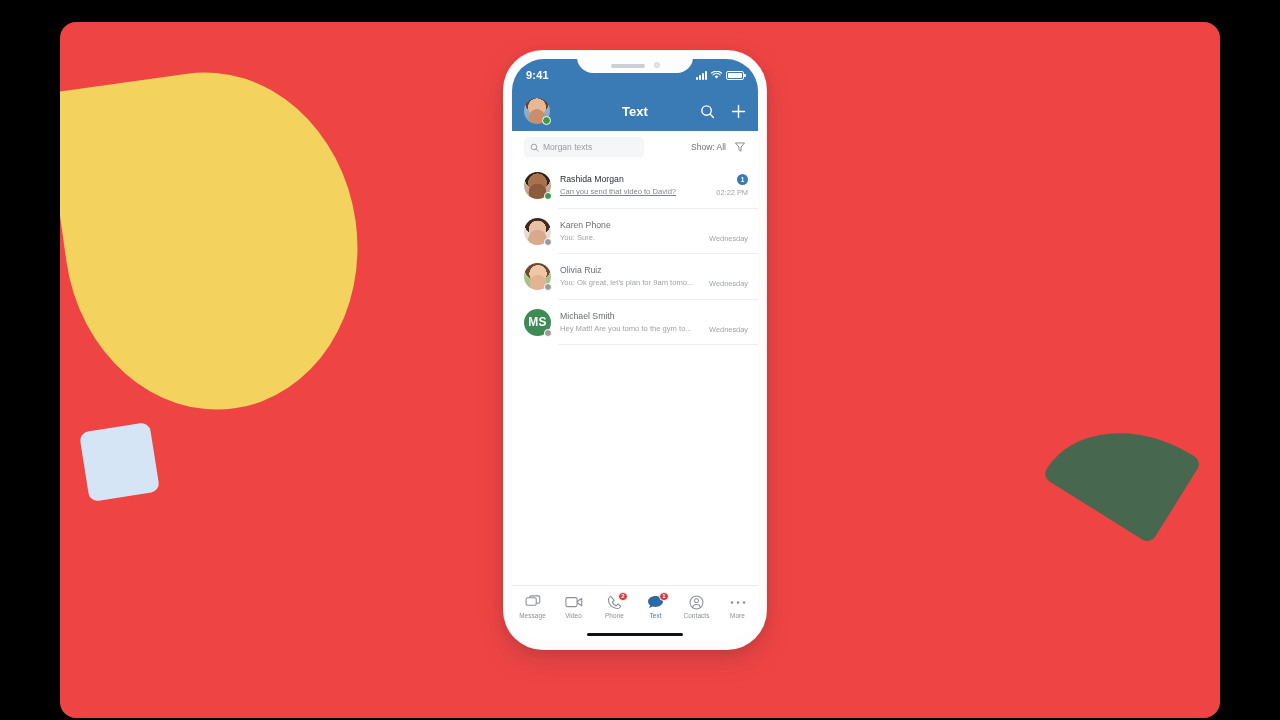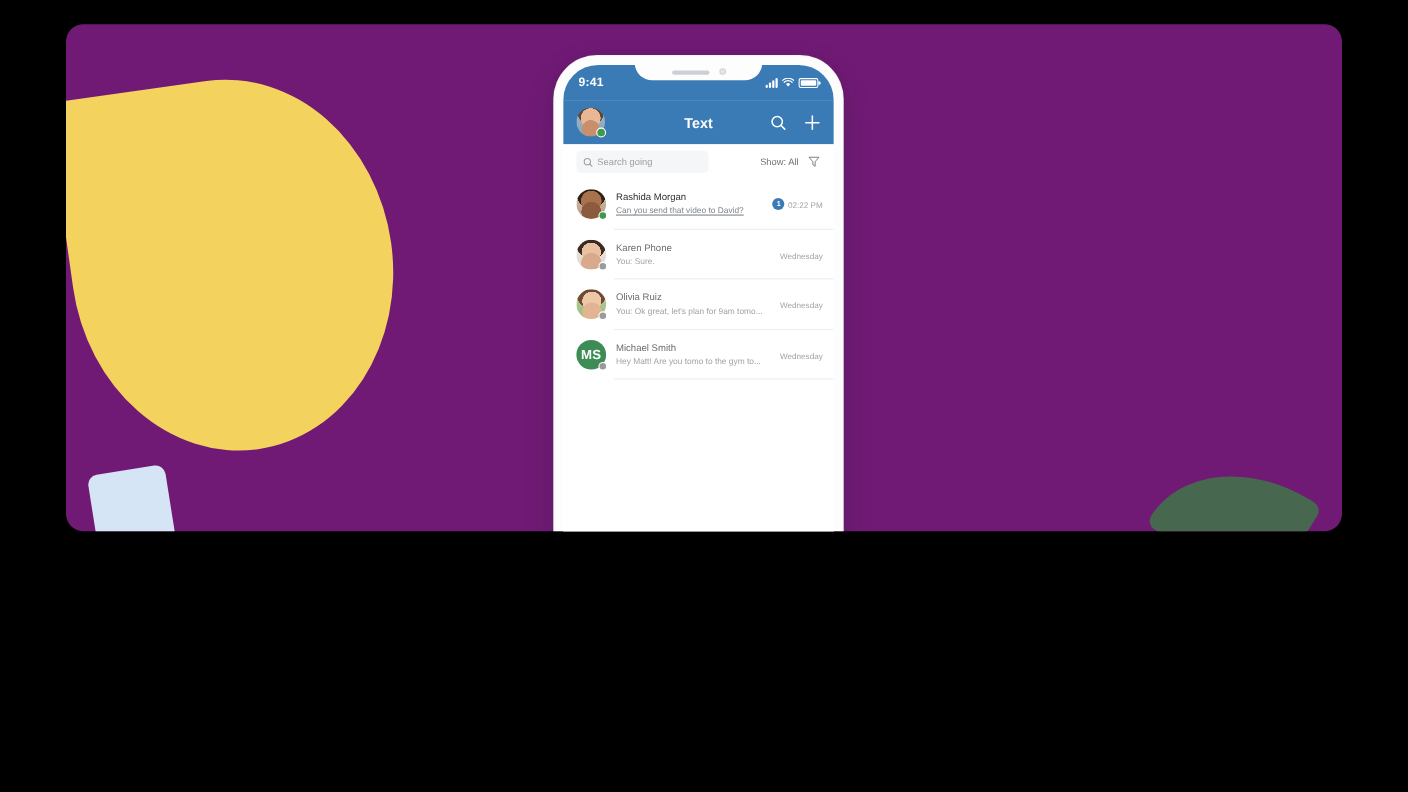--- a/index.html
+++ b/index.html
@@ -9,22 +9,22 @@
     background: #000; overflow: hidden;
     font-family: "Liberation Sans", sans-serif;
   }
 
   
   #stage { position: relative; width: 1280px; height: 720px; background:#000; }
 
   #card {
     position: absolute;
     left: 60px; top: 22px;
-    width: 1160px; height: 461px;
-    background: #701a75;
+    width: 1160px; height: 696px;
+    background: #ef4444;
     border-radius: 16px;
     overflow: hidden;
   }
 
   
   .shape { position: absolute; }
 
   #shape-yellow {
     left: 5px; top: 50px;
     width: 292px; height: 338px;
@@ -214,21 +214,21 @@
     font-size: 8.7px; color: #6a6e72; line-height: 1.35;
     white-space: nowrap; overflow: hidden; text-overflow: ellipsis;
   }
   .row.unread .row-name { color: #2b2f33; font-weight: normal; }
   .row-preview {
     font-size: 7.6px; color: #9fa3a7; line-height: 1.45;
     white-space: nowrap; overflow: hidden; text-overflow: ellipsis;
   }
   .row.unread .row-preview { color: #80858a; text-decoration: underline; }
   .row-meta {
-    flex: 0 0 auto; display: flex; flex-direction: row;
+    flex: 0 0 auto; display: flex; flex-direction: column;
     align-items: flex-end; justify-content: center; gap: 3px;
     min-width: 40px;
   }
   .badge {
     width: 11px; height: 11px; border-radius: 50%;
     background: #3b7bb5; color: #fff;
     font-size: 6.5px; font-weight: bold;
     display: flex; align-items: center; justify-content: center;
   }
   .row-time { font-size: 7.4px; color: #9fa3a7; white-space: nowrap; }
@@ -324,21 +324,21 @@
             </span>
           </div>
         </div>
 
         <div id="searchrow">
           <div id="search-box">
             <svg width="9" height="9" viewBox="0 0 16 16">
               <circle cx="7" cy="7" r="5" stroke="#9b9ea2" stroke-width="1.7" fill="none"></circle>
               <line x1="10.7" y1="10.7" x2="14.6" y2="14.6" stroke="#9b9ea2" stroke-width="1.7" stroke-linecap="round"></line>
             </svg>
-            <span id="search-placeholder">Search going</span>
+            <span id="search-placeholder">Morgan texts</span>
           </div>
           <span id="show-filter-label">Show: All</span>
           <span id="filter-icon">
             <svg width="12" height="12" viewBox="0 0 16 16">
               <path d="M2 2.6 H14 L9.4 8 V13.6 L6.6 11.6 V8 Z" stroke="#6e7276" stroke-width="1.1" fill="none" stroke-linejoin="round"></path>
             </svg>
           </span>
         </div>
 
         <div id="list">

